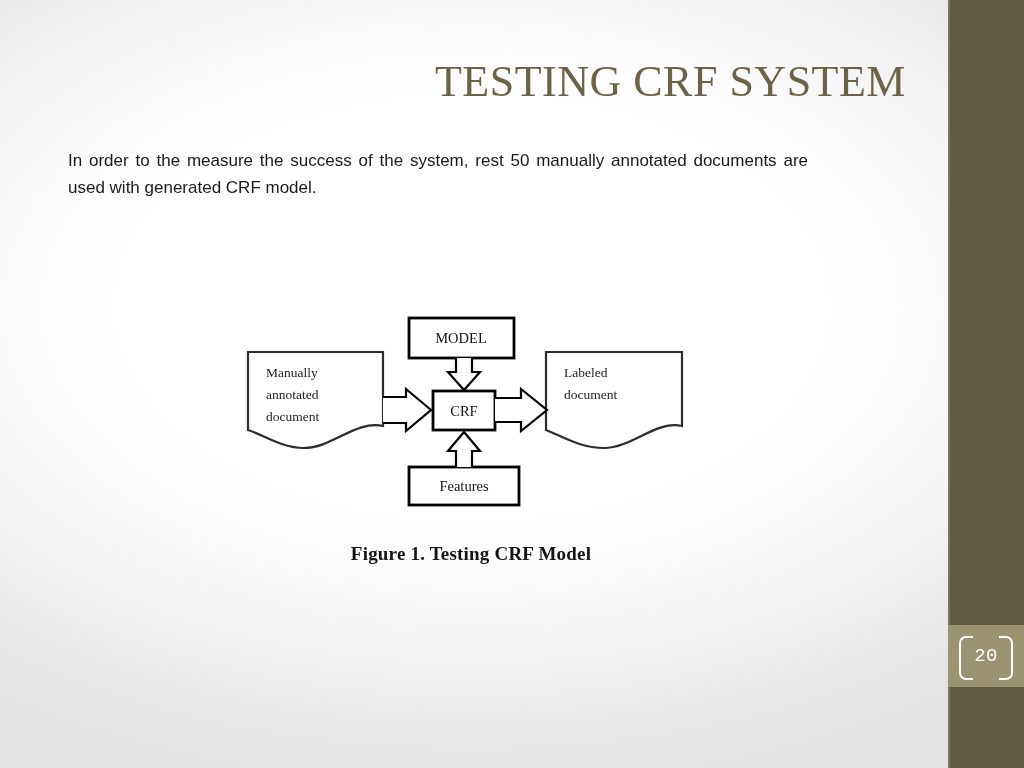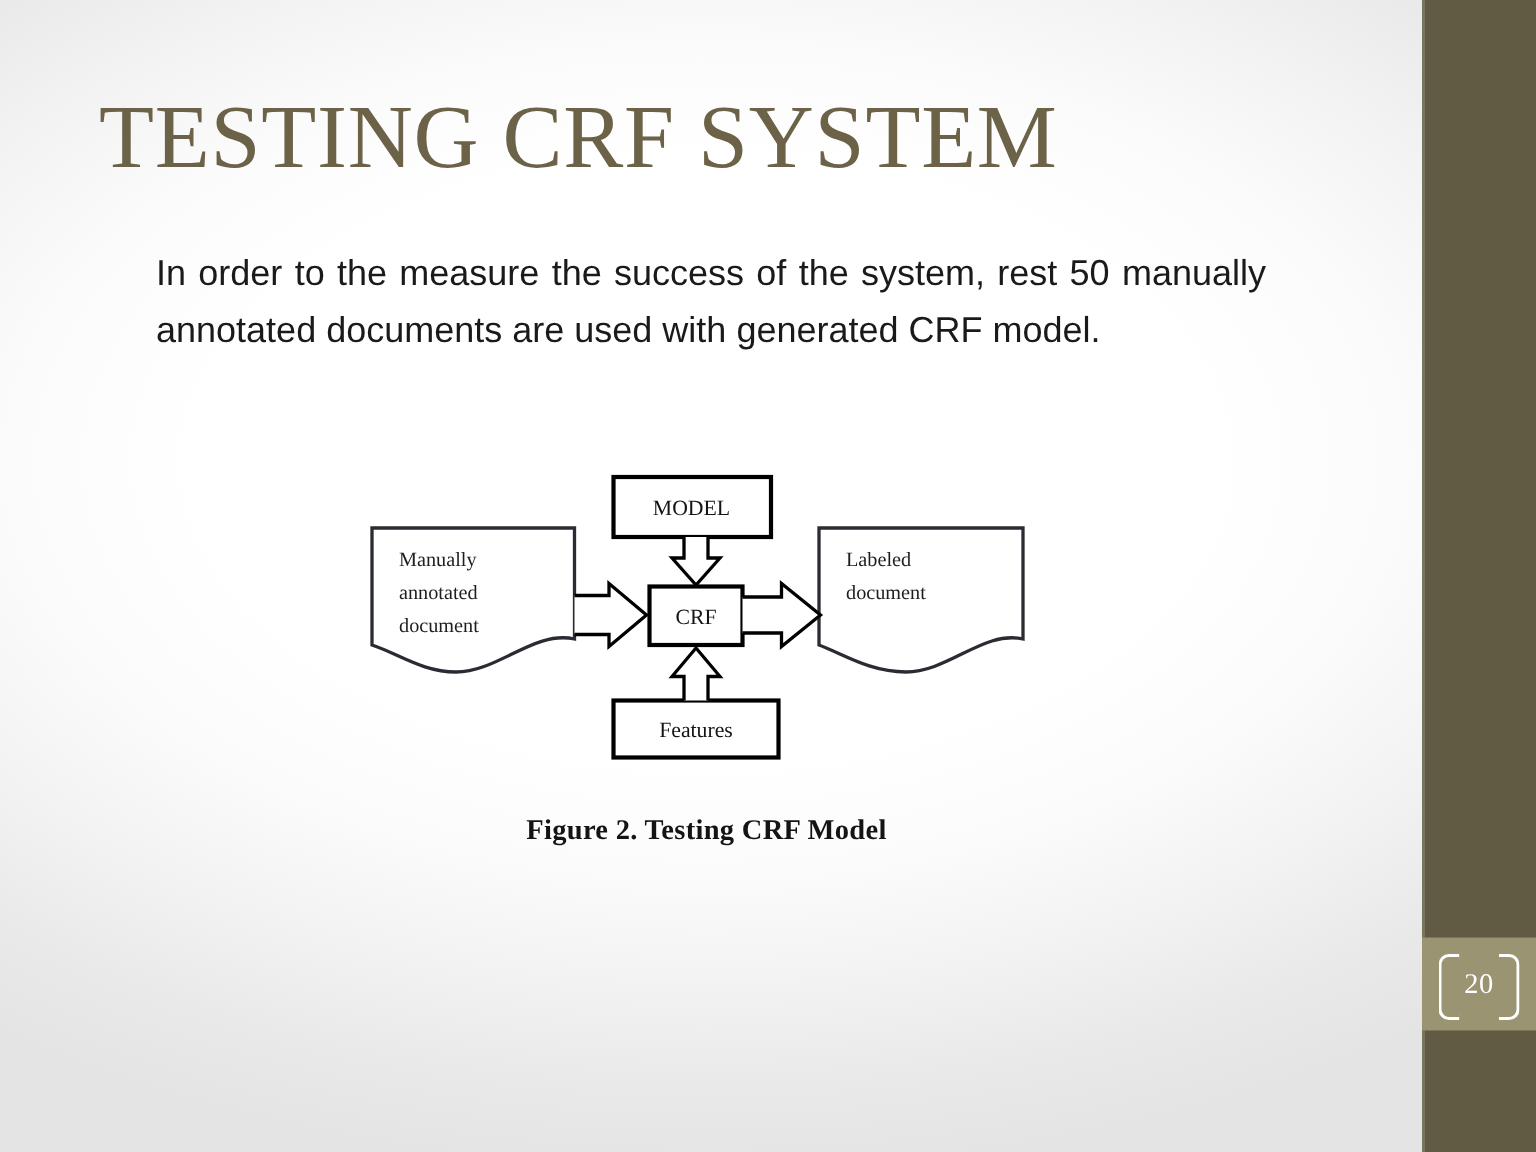--- a/index.html
+++ b/index.html
@@ -77,52 +77,52 @@
   .page-badge .bracket.right {
     right: 11px;
     border-right: 2px solid #ffffff;
     border-top-right-radius: 7px;
     border-bottom-right-radius: 7px;
   }
   .page-badge .num {
     position: relative;
     color: #ffffff;
     font-size: 19px;
-    font-family: Liberation Serif, serif;
+    font-family: Liberation Mono, monospace;
     letter-spacing: .3px;
     line-height: 1;
   }
 
   
   .slide-title {
     position: absolute;
     left: 66px;
     top: 58px;
     width: 840px;
     color: #6b6247;
     font-family: "Liberation Serif", serif;
-    font-size: 60px;
+    font-size: 44px;
     font-weight: 400;
     letter-spacing: .5px;
     line-height: 1.1;
     white-space: nowrap;
+    text-align: right;
   }
 
   
   .body-text {
     position: absolute;
     left: 68px;
-    top: 164px;
+    top: 148px;
     width: 740px;
     color: #1a1a1a;
     font-family: "Liberation Sans", sans-serif;
-    font-size: 24px;
+    font-size: 17px;
     line-height: 1.58;
     text-align: justify;
-    margin-left: 36px;
   }
 
   
   .figure-wrap {
     position: absolute;
     left: 236px;
     top: 304px;
     width: 470px;
     height: 262px;
   }
@@ -207,15 +207,15 @@
 
       <text class="fig-label-sm" x="30" y="73">Manually</text>
       <text class="fig-label-sm" x="30" y="95">annotated</text>
       <text class="fig-label-sm" x="30" y="117">document</text>
 
       <text class="fig-label-sm" x="328" y="73">Labeled</text>
       <text class="fig-label-sm" x="328" y="95">document</text>
     </svg>
   </div>
 
-  <div class="figure-caption">Figure 2. Testing CRF Model</div>
+  <div class="figure-caption">Figure 1. Testing CRF Model</div>
 
 </div>
 
 </body></html>

